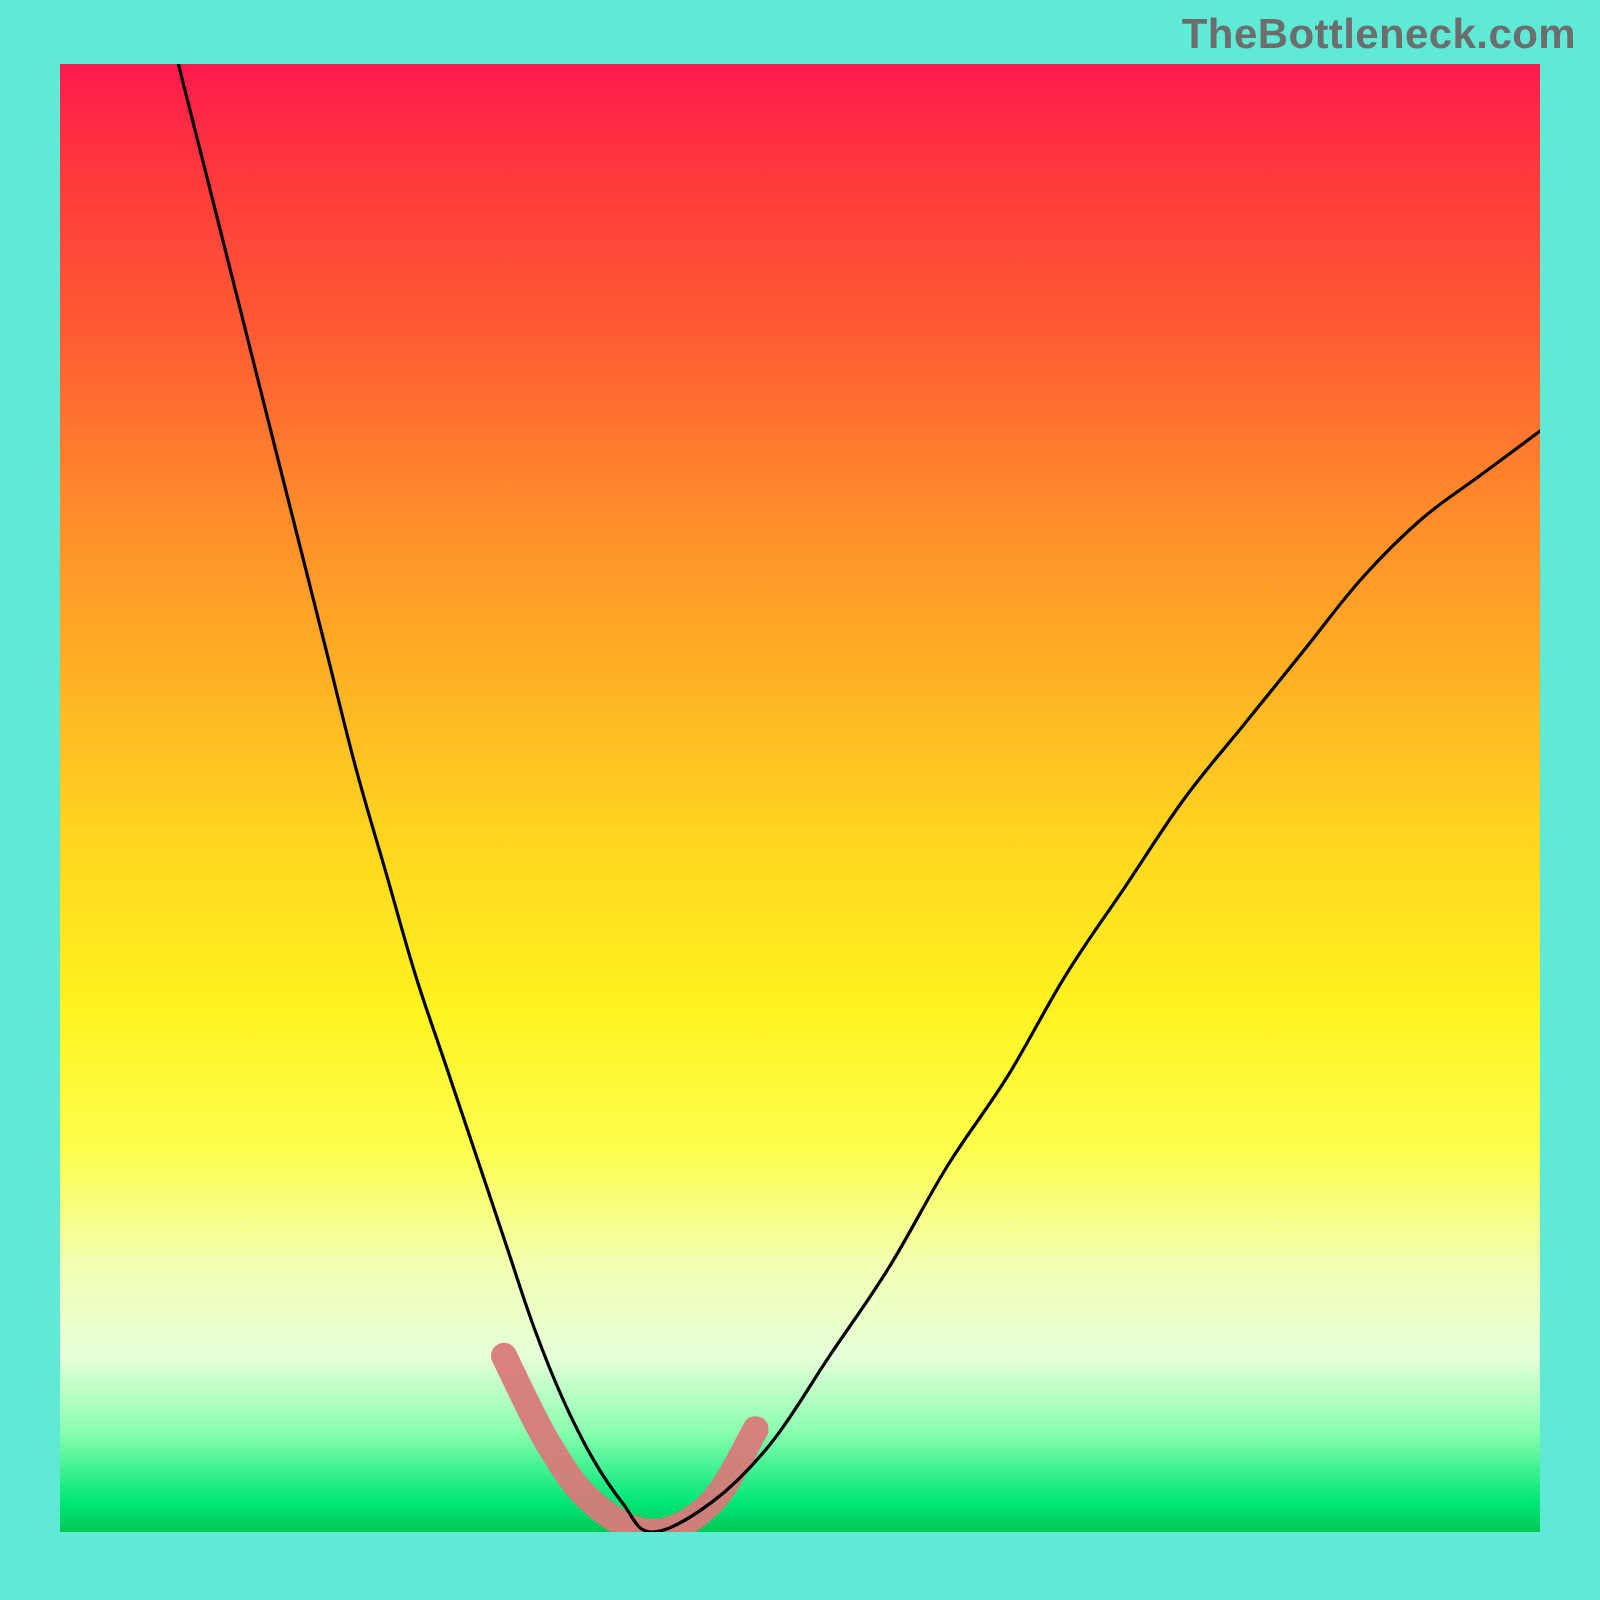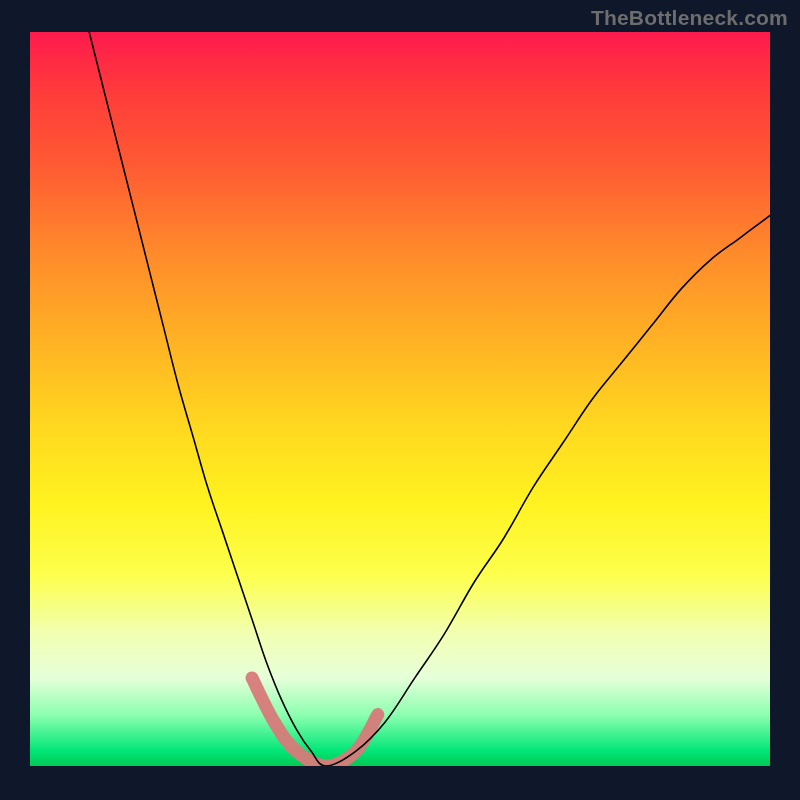--- a/index.html
+++ b/index.html
@@ -1,20 +1,20 @@
 <!DOCTYPE html>
 <html><head>
 <meta charset="utf-8">
 <style>
   * { margin: 0; padding: 0; box-sizing: border-box; }
   html, body { width: 800px; height: 800px; overflow: hidden; background: #000; }
   .outer {
     width: 800px;
     height: 800px;
-    background: #0f172a;
+    background: #5eead4;
     position: relative;
   }
   .plot-area {
     position: absolute;
     left: 30px;
     top: 32px;
     width: 740px;
     height: 734px;
     background: linear-gradient(to bottom,
       #ff1a4d 0%,

